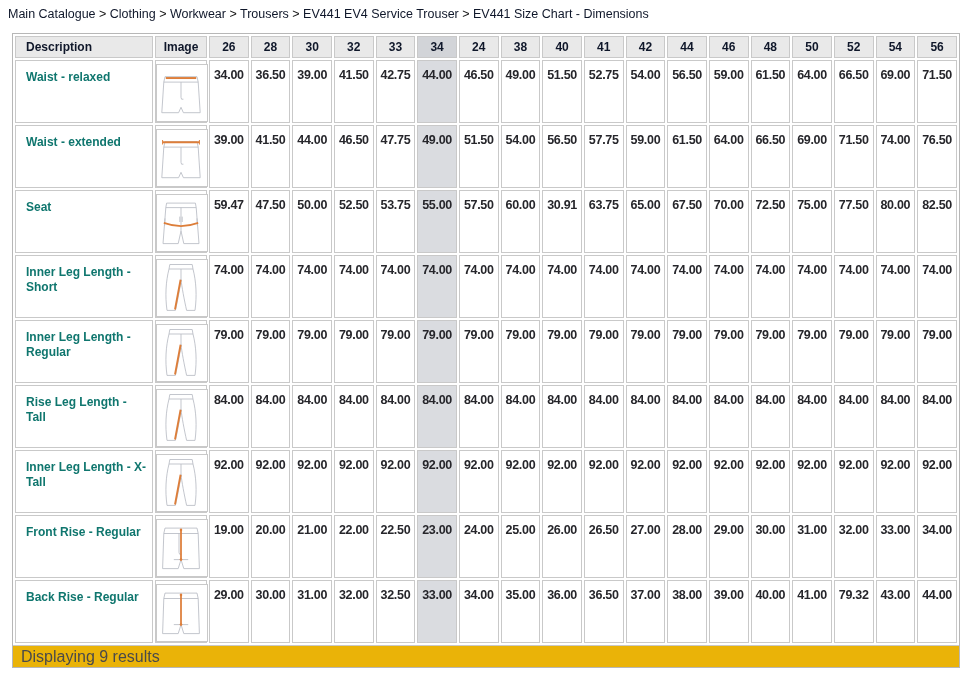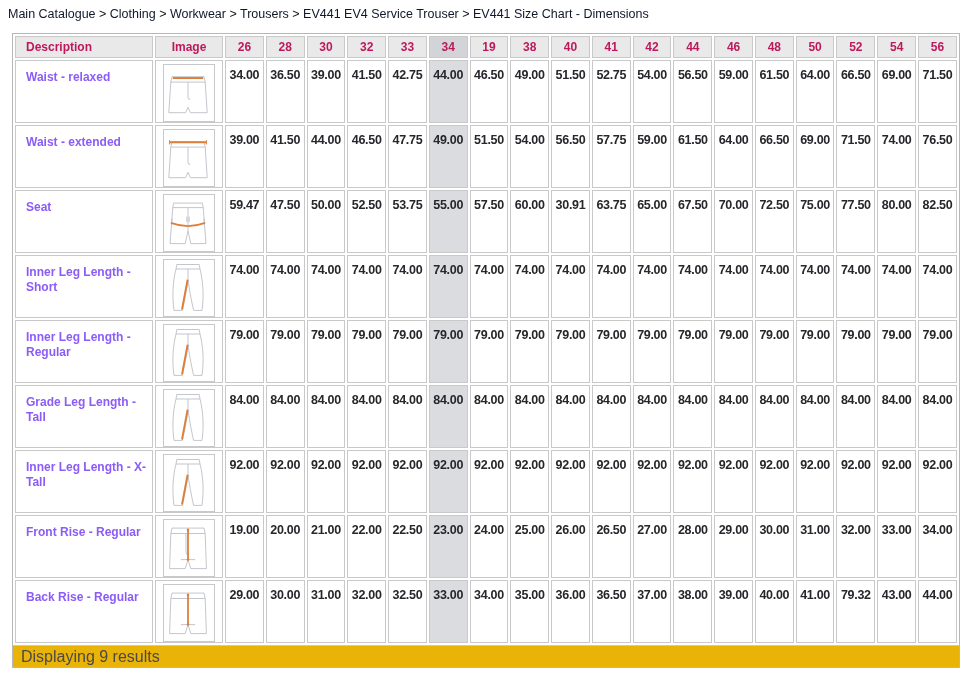--- a/index.html
+++ b/index.html
@@ -18,29 +18,29 @@
   .chart-box {
     position:absolute; left:12px; top:33px; width:948px;
     border:1px solid #b7b7b7; background:#fff; box-sizing:border-box;
   }
   table {
     width:100%; border-collapse:separate; border-spacing:2px;
     table-layout:fixed;
   }
   th, td { border:1px solid #c9c9c9; box-sizing:border-box; }
   th {
-    background:#e9e9e9; font-size:12px; font-weight:700; color:#be185d;
+    background:#e9e9e9; font-size:12px; font-weight:700; color:#0f172a;
     height:22px; text-align:center; padding:0;
   }
   th.desc-h { text-align:left; padding-left:10px; width:138px; }
-  th.img-h  { width:68px; }
+  th.img-h  { width:52px; }
   th.hl { background:#d2d4d8; }
   td { background:#fff; vertical-align:top; padding:0; }
   td.desc {
-    font-size:12px; font-weight:700; color:#8b5cf6;
+    font-size:12px; font-weight:700; color:#0f766e;
     padding:9px 4px 0 10px; line-height:1.25;
   }
   td.val {
     text-align:center; font-size:12.5px; font-weight:700; color:#26262b;
     padding-top:7px; height:61px; letter-spacing:-0.3px;
   }
   td.val.hl { background:#dadce0; }
   td.img-cell { text-align:center; padding-top:3px; }
   .thumb {
     width:50px; height:56px; border:1px solid #c9c9c9;
@@ -64,21 +64,21 @@
     <thead>
         <tr id="header-row">
           <th class="desc-h">Description</th>
           <th class="img-h">Image</th>
           <th>26</th>
           <th>28</th>
           <th>30</th>
           <th>32</th>
           <th>33</th>
           <th class="hl">34</th>
-          <th>19</th>
+          <th>24</th>
           <th>38</th>
           <th>40</th>
           <th>41</th>
           <th>42</th>
           <th>44</th>
           <th>46</th>
           <th>48</th>
           <th>50</th>
           <th>52</th>
           <th>54</th>
@@ -239,21 +239,21 @@
           <td class="val">79.00</td>
           <td class="val">79.00</td>
           <td class="val">79.00</td>
           <td class="val">79.00</td>
           <td class="val">79.00</td>
           <td class="val">79.00</td>
           <td class="val">79.00</td>
           <td class="val">79.00</td>
         </tr>
         <tr>
-          <td class="desc">Grade Leg Length - Tall</td>
+          <td class="desc">Rise Leg Length - Tall</td>
           <td class="img-cell">
             <div class="thumb">
               <svg width="48" height="54" viewBox="0 0 60 60" preserveAspectRatio="none" fill="none" stroke="#b8bcc4" stroke-width="1" stroke-linejoin="round">
                 <path d="M16 5 L44 5 L45 10 L15 10 Z"></path>
                 <path d="M15 10 C11 24 10 40 12.5 56 L23 56 C26 44 29 30 30 21.5"></path>
                 <path d="M45 10 C49 24 50 40 47.5 56 L37 56 C34 44 31 30 30 21.5"></path>
                 <path d="M30 10 L30 21.5"></path>
                 <path d="M29.5 22 L22.5 55" stroke="#dd7e3a" stroke-width="2.4"></path>
               </svg>
             </div>

